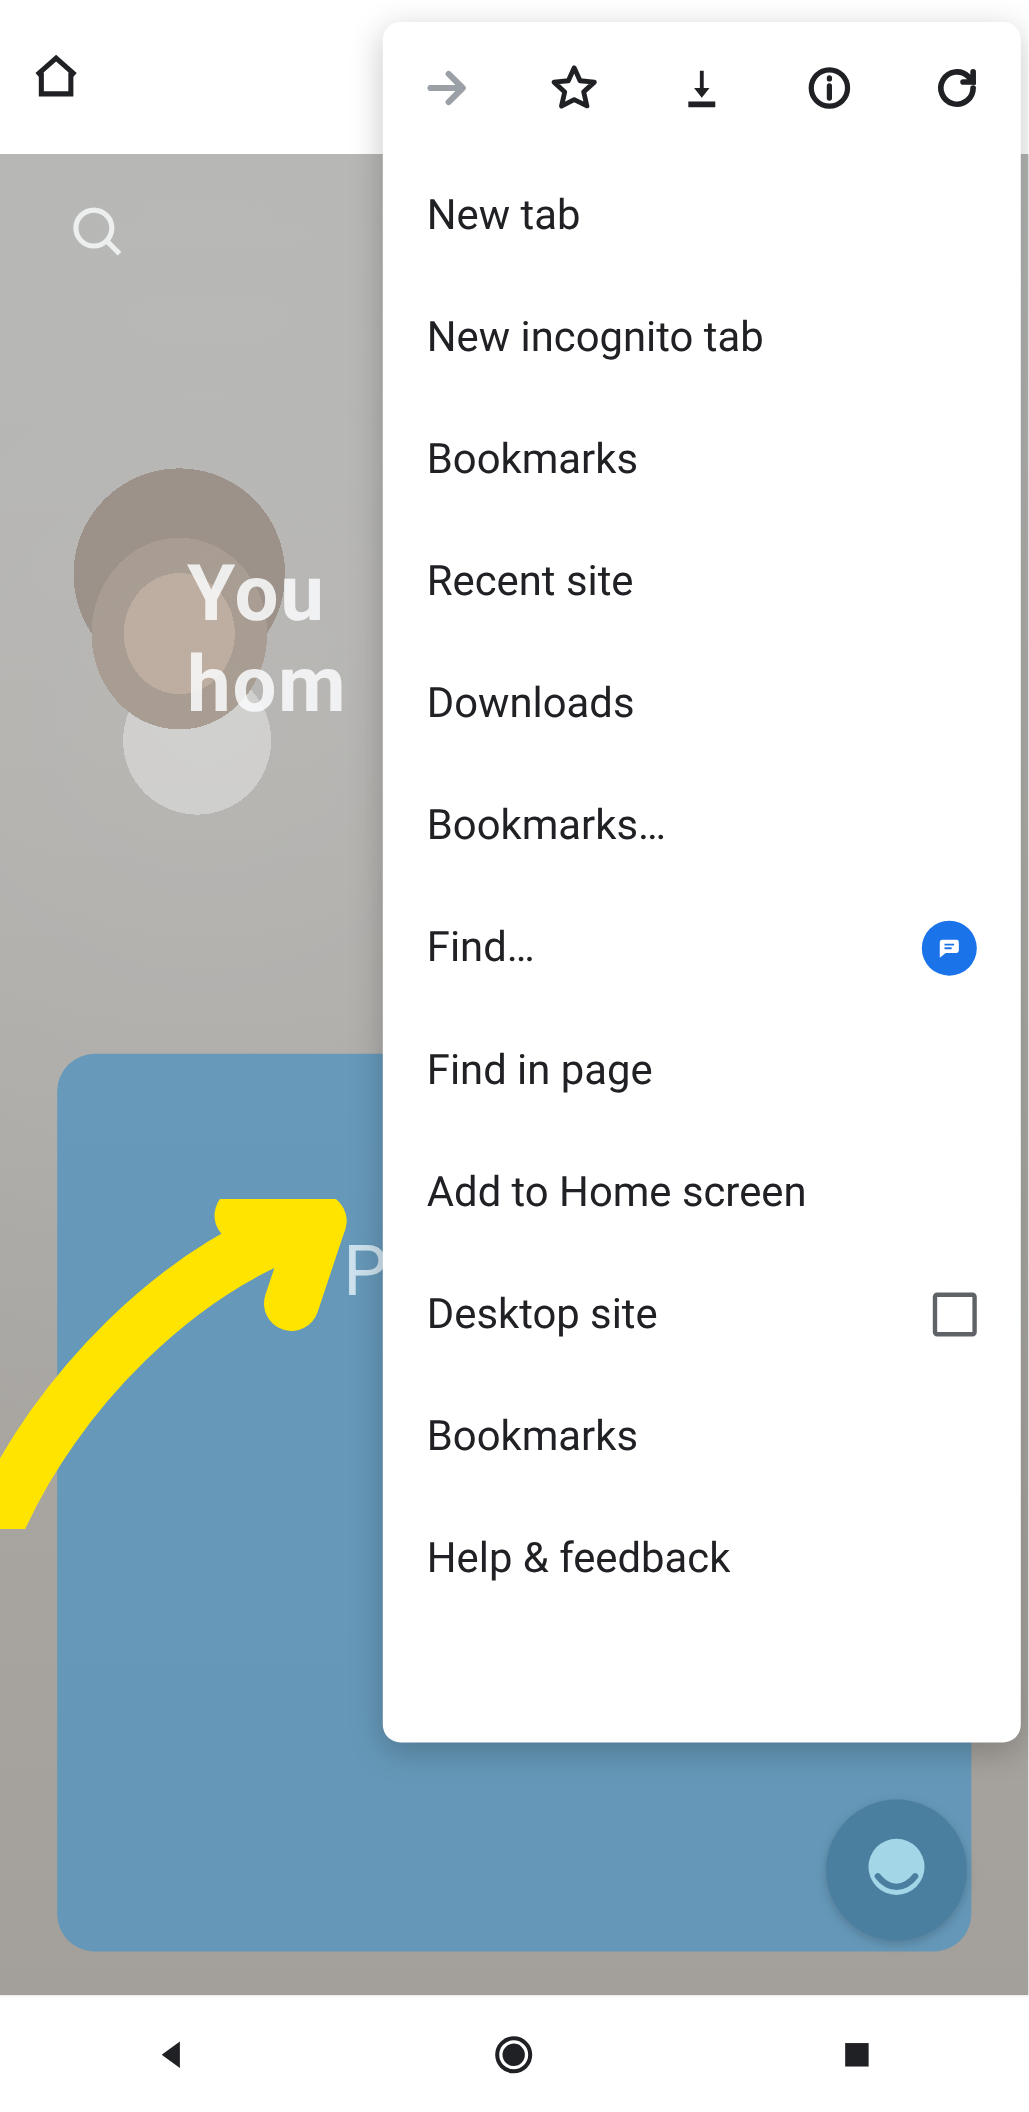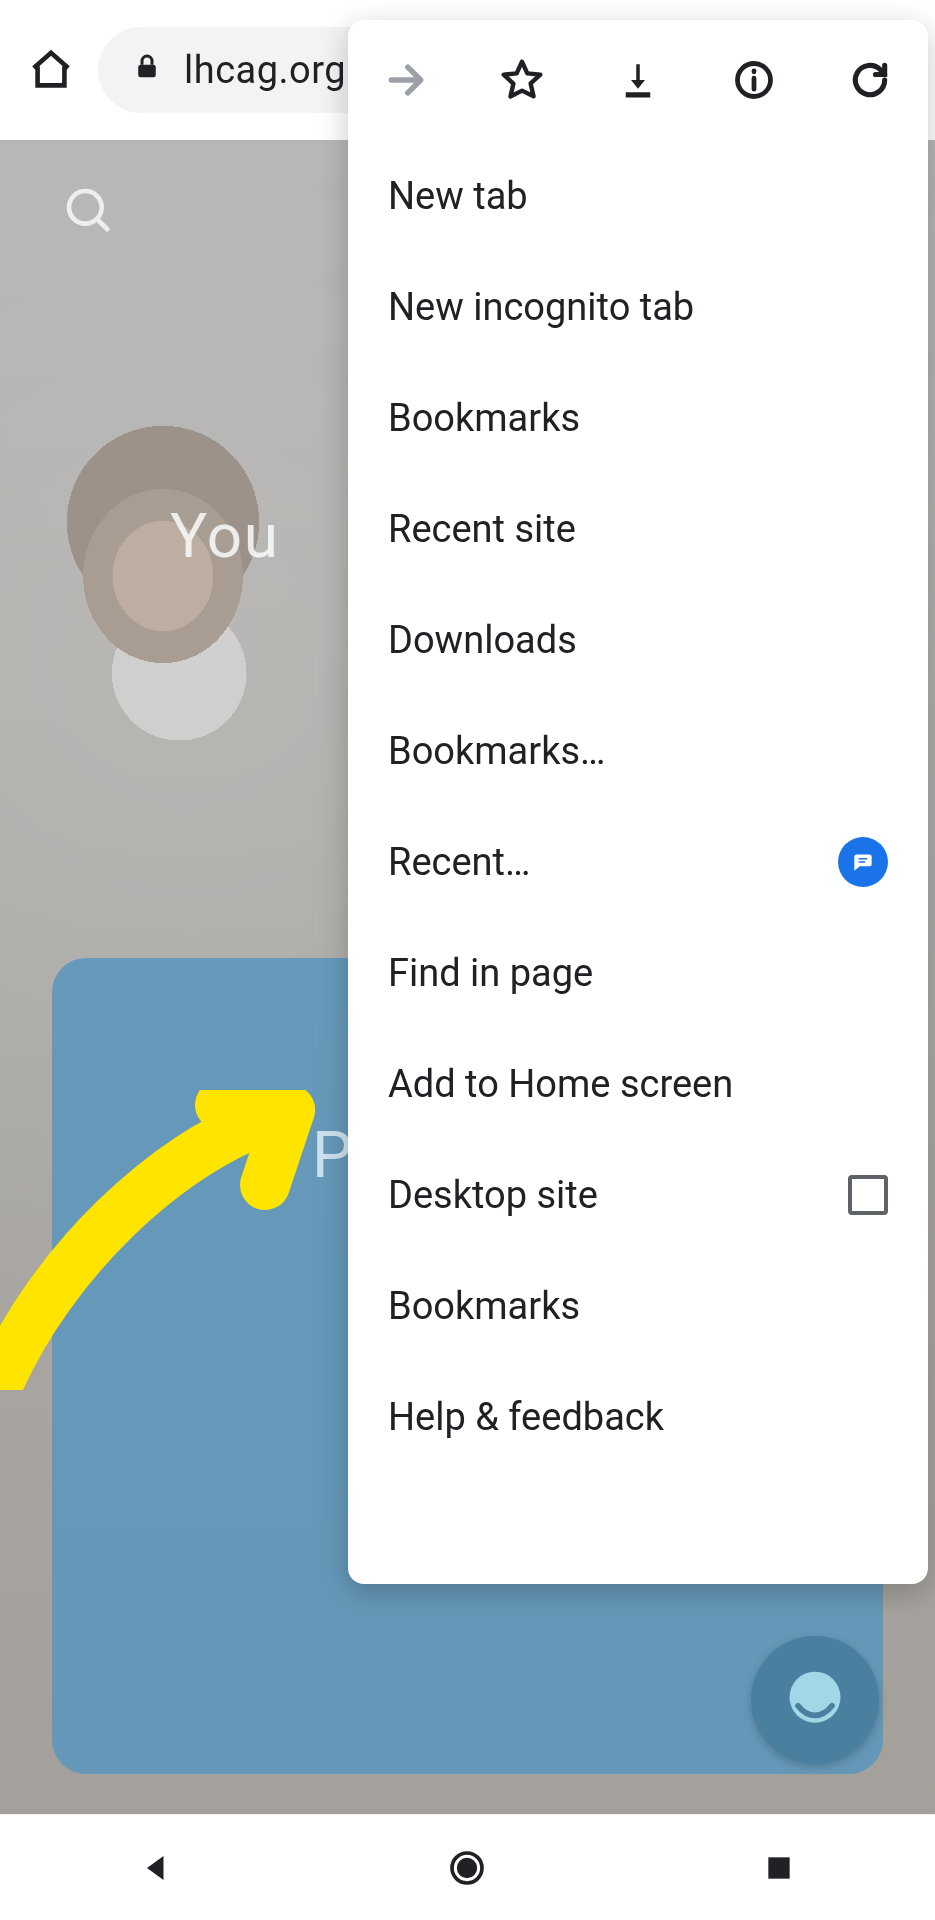--- a/index.html
+++ b/index.html
@@ -37,21 +37,21 @@
   }
   .hero-man {
     position:absolute; top:220px; left:-80px; width:540px; height:540px;
     background: radial-gradient(ellipse at 45% 40%, #c99e7e 0 12%, #8f6f57 12% 19%, transparent 19%),
                 radial-gradient(circle at 48% 58%, #fff 0 16%, transparent 16%),
                 radial-gradient(circle at 45% 30%, #6b4e3b 0 20%, transparent 20%);
     filter: blur(0.5px);
     opacity:0.35;
   }
   .hero-text {
-    position: absolute; top: 360px; left: 170px; color: #fbfcfd; font-size: 62px; font-weight: 400;
+    position: absolute; top: 360px; left: 170px; color: #fbfcfd; font-size: 71px; font-weight: 700;
     line-height: 1.15; letter-spacing: 1.5px; filter: blur(0.3px);
     opacity: 0.85;
   }
   .card {
     position: absolute; top: 818px; left: 52px; right: 52px; bottom: 40px;
     background: #5f97bb; border-radius: 34px; opacity: 0.92;
   }
   .card-p {
     position: absolute; top: 978px; left: 312px; color: #cde2ee; font-size: 64px; font-weight: 400;
   }
@@ -109,44 +109,36 @@
 </style>
 </head>
 <body>
 
 <div class="browser-bar">
   <div class="home-btn">
     <svg width="46" height="46" viewBox="0 0 24 24" fill="none" stroke="#202124" stroke-width="2.4">
         <path d="M3 11 12 3l9 8"></path>
         <path d="M5 10v10h14V10"></path>
       </svg>
-  </div>
-  <div class="url-pill">
-    <span class="lock">
-      <svg width="30" height="34" viewBox="0 0 24 24" fill="#202124">
-          <rect x="5" y="11" width="14" height="10" rx="2"></rect>
-          <path d="M8 11V8a4 4 0 0 1 8 0v3" fill="none" stroke="#202124" stroke-width="2.4"></path>
-        </svg>
-    </span>
-    <span class="url-text">lhcag.org</span>
   </div>
 </div>
 
 <div class="page-bg">
   <div class="hero"></div>
   <div class="hero-overlay"></div>
   <div class="hero-man"></div>
   <div class="search-mag">
     <svg width="56" height="56" viewBox="0 0 24 24" fill="none" stroke="#f3f5f6" stroke-width="2">
         <circle cx="10" cy="10" r="7"></circle>
         <path d="m20 20-5-5"></path>
       </svg>
   </div>
   <div class="hero-text">
     <span>You</span><br>
+    <span>hom</span>
   </div>
   <div class="card"></div>
   <div class="card-p">P</div>
 </div>
 
 <div class="chat-fab">
   <svg width="68" height="68" viewBox="0 0 24 24" fill="#a3d7e8">
       <circle cx="12" cy="11" r="9"></circle>
       <path d="M6 14c1.8 2.3 4 3.4 6 3.4S16.2 16.3 18 14" stroke="#4b7fa0" stroke-width="2" fill="none" stroke-linecap="round"></path>
     </svg>
@@ -197,21 +189,21 @@
     <div class="menu-item">
         <span class="label">Recent site</span>
       </div>
     <div class="menu-item">
         <span class="label">Downloads</span>
       </div>
     <div class="menu-item">
         <span class="label">Bookmarks…</span>
       </div>
     <div class="menu-item">
-      <span class="label">Recent…</span>
+      <span class="label">Find…</span>
       <span class="share-badge">
         <svg width="26" height="26" viewBox="0 0 24 24" fill="#fff">
             <path d="M4 7c0-1.1.9-2 2-2h12a2 2 0 0 1 2 2v7a2 2 0 0 1-2 2H9l-5 4V7z"></path>
             <path d="M8 9h8M8 12h6" stroke="#1a73e8" stroke-width="1.6"></path>
           </svg>
       </span>
     </div>
     <div class="menu-item">
         <span class="label">Find in page</span>
       </div>

